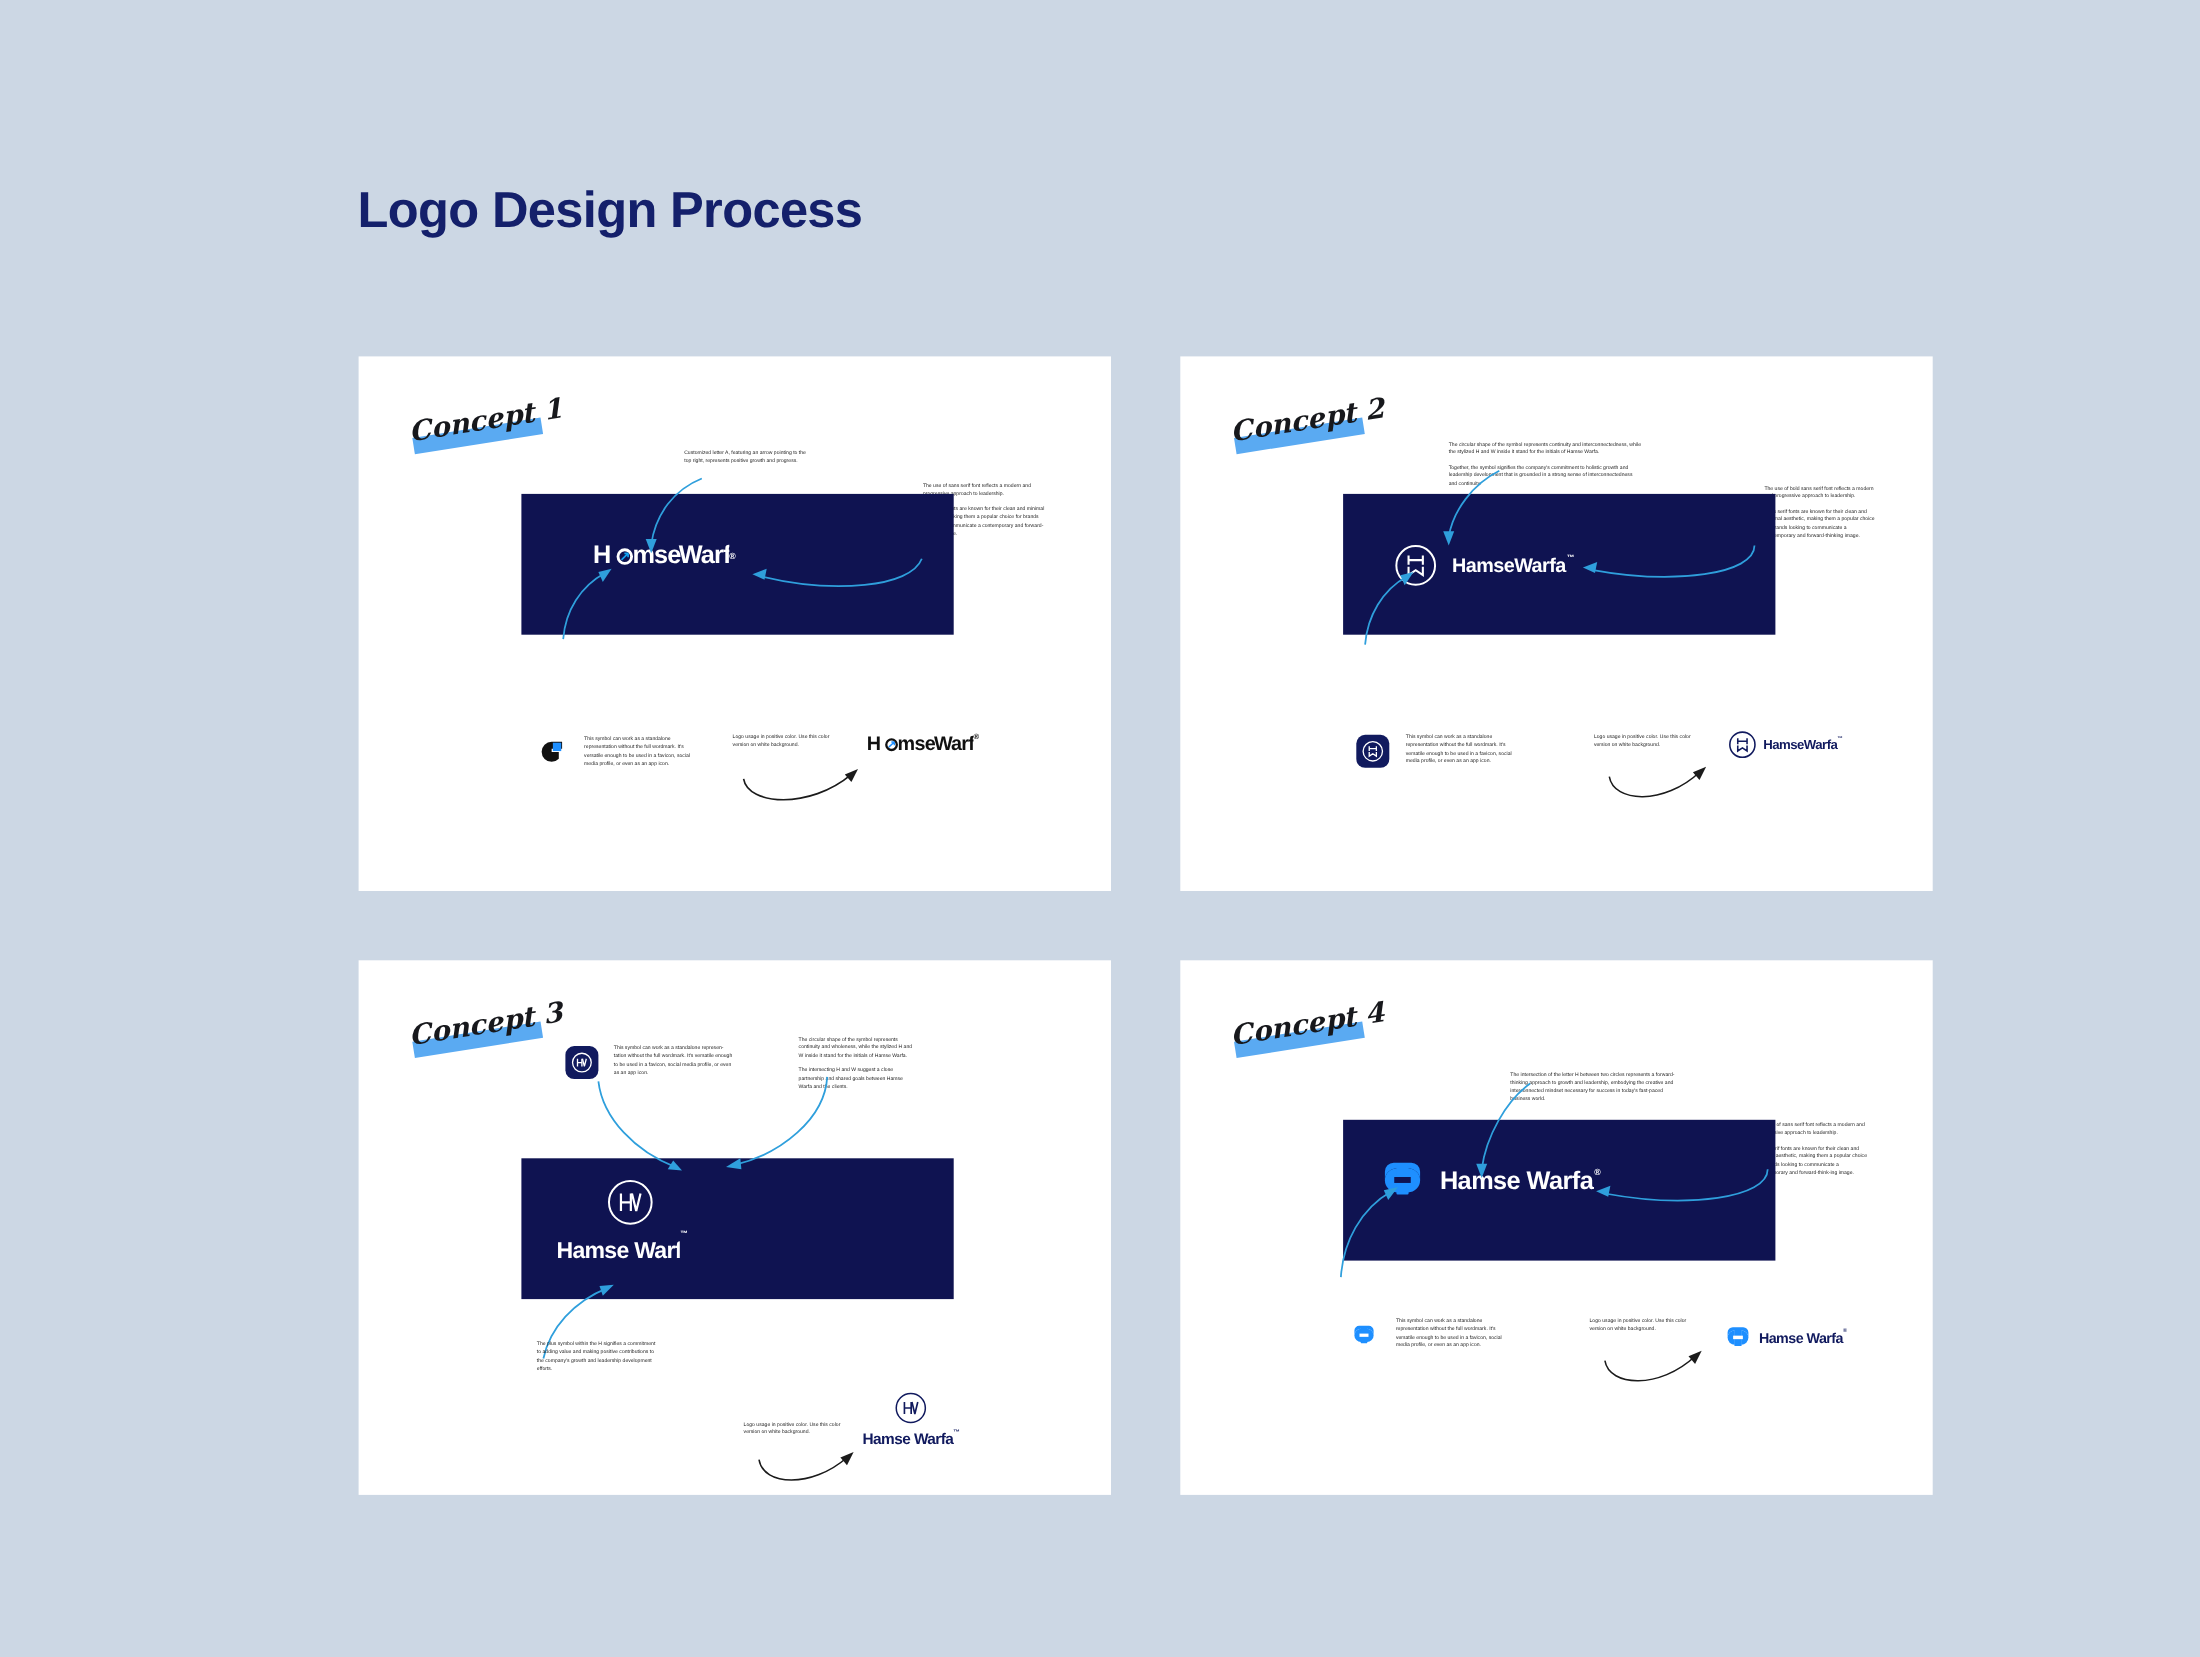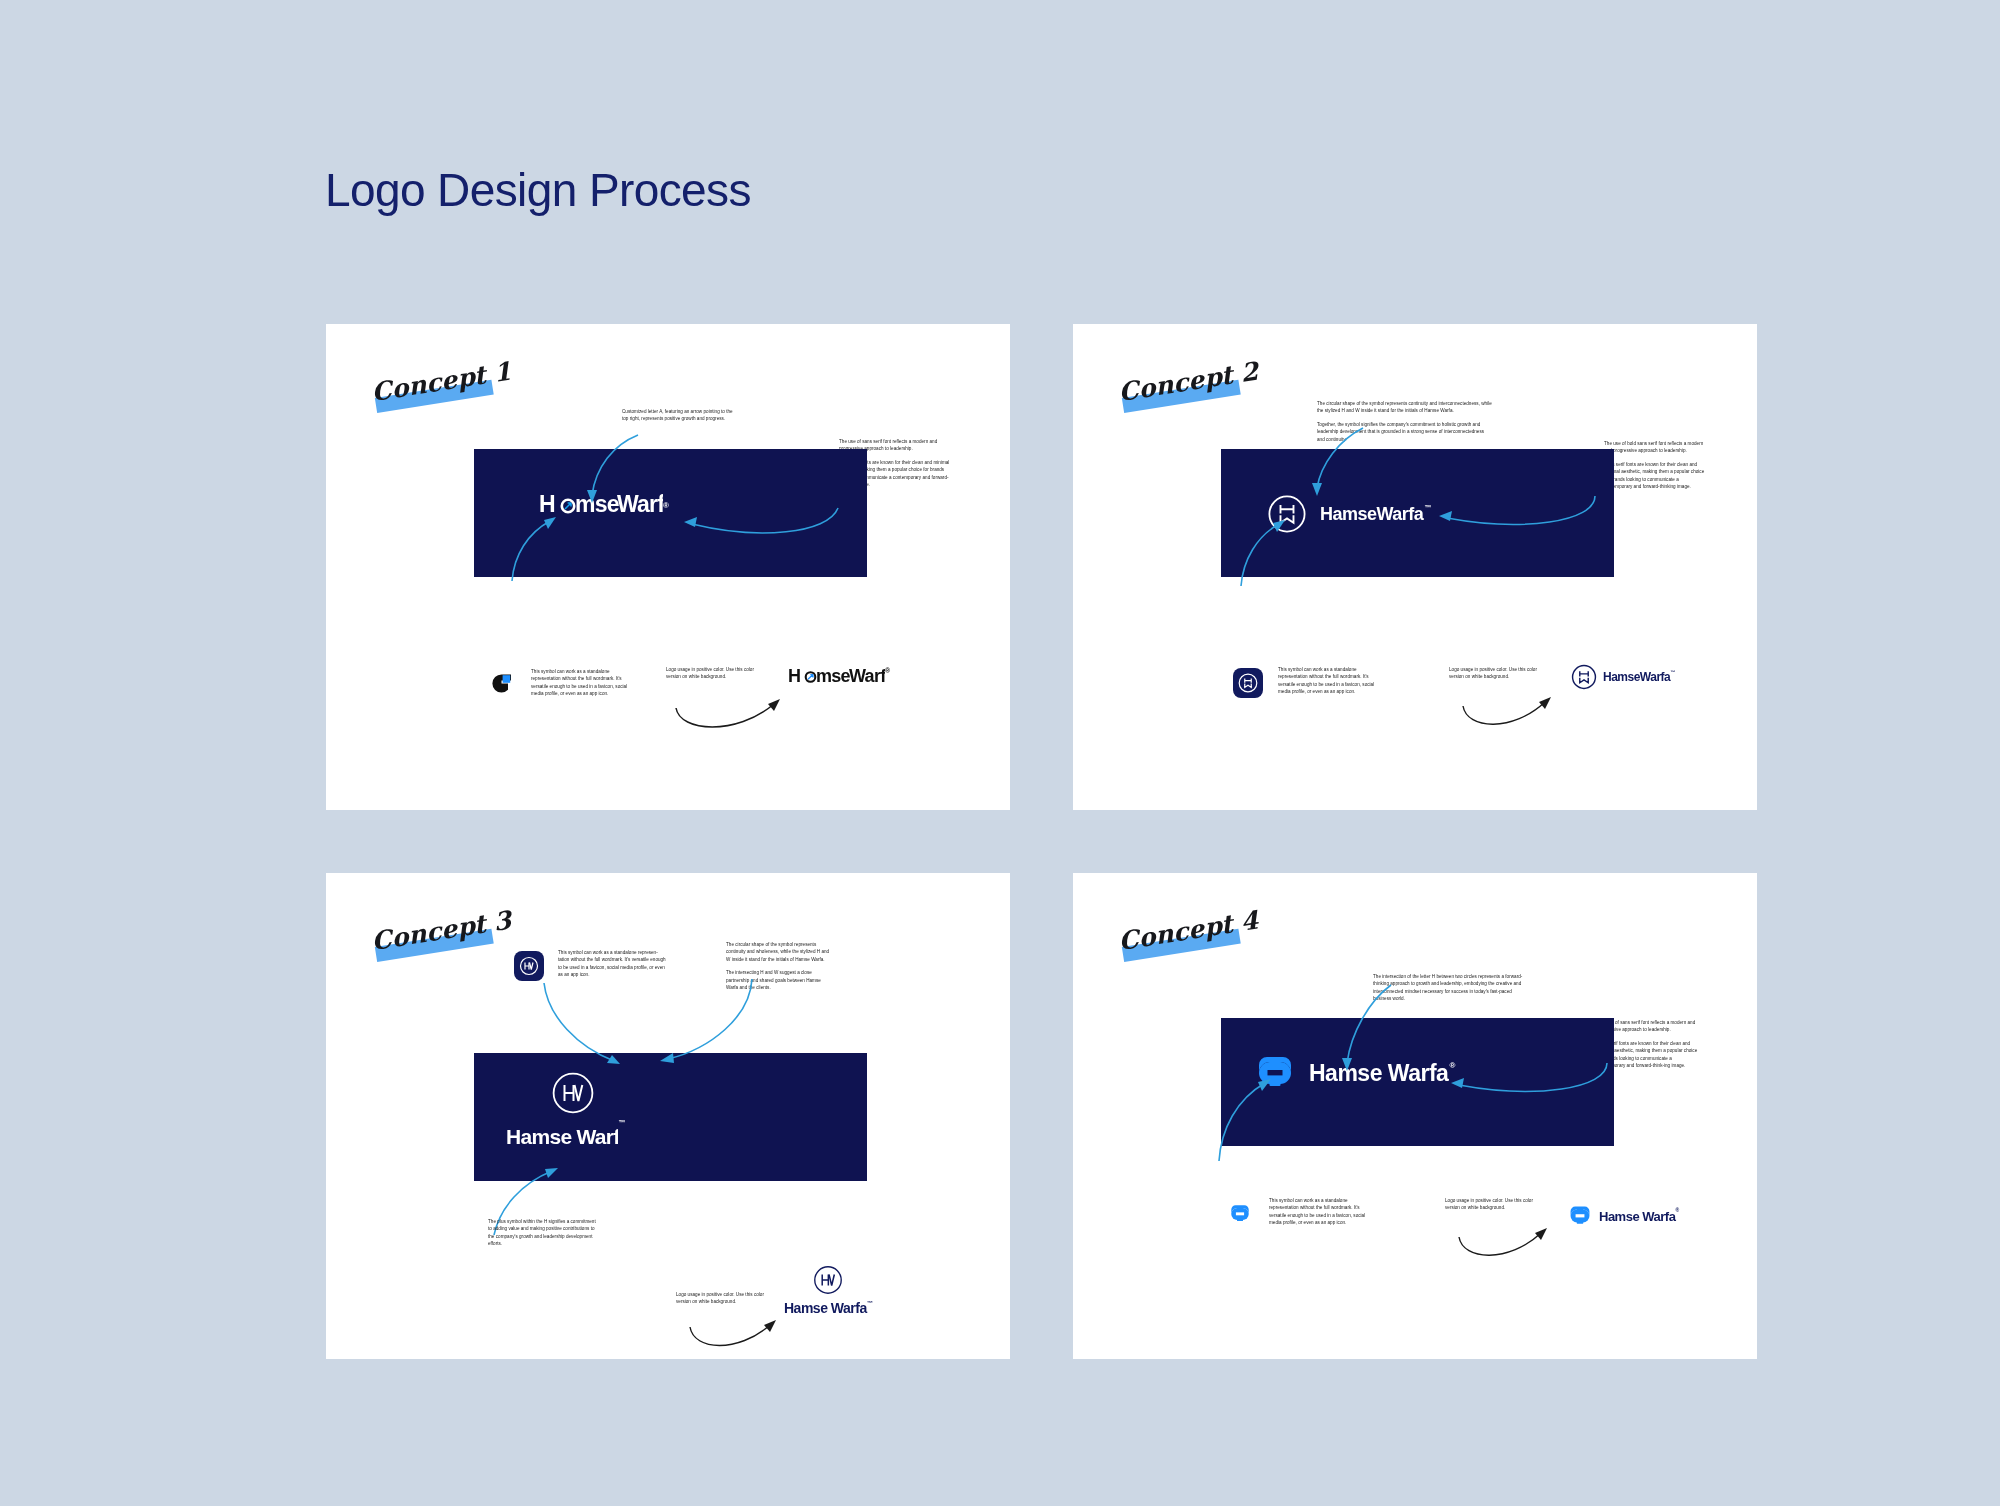--- a/index.html
+++ b/index.html
@@ -8,21 +8,21 @@
     background: #ccd7e4;
     font-family: "Liberation Sans", sans-serif;
     overflow: hidden;
   }
   .page { position: relative; width: 2000px; height: 1506px; }
 
   .page-title {
     position: absolute;
     left: 325px; top: 163px;
     font-size: 46px;
-    font-weight: normal;
+    font-weight: bold;
     color: #14206b;
     letter-spacing: -0.6px;
   }
 
   
   .card {
     position: absolute;
     background: #ffffff;
     overflow: hidden;
   }

